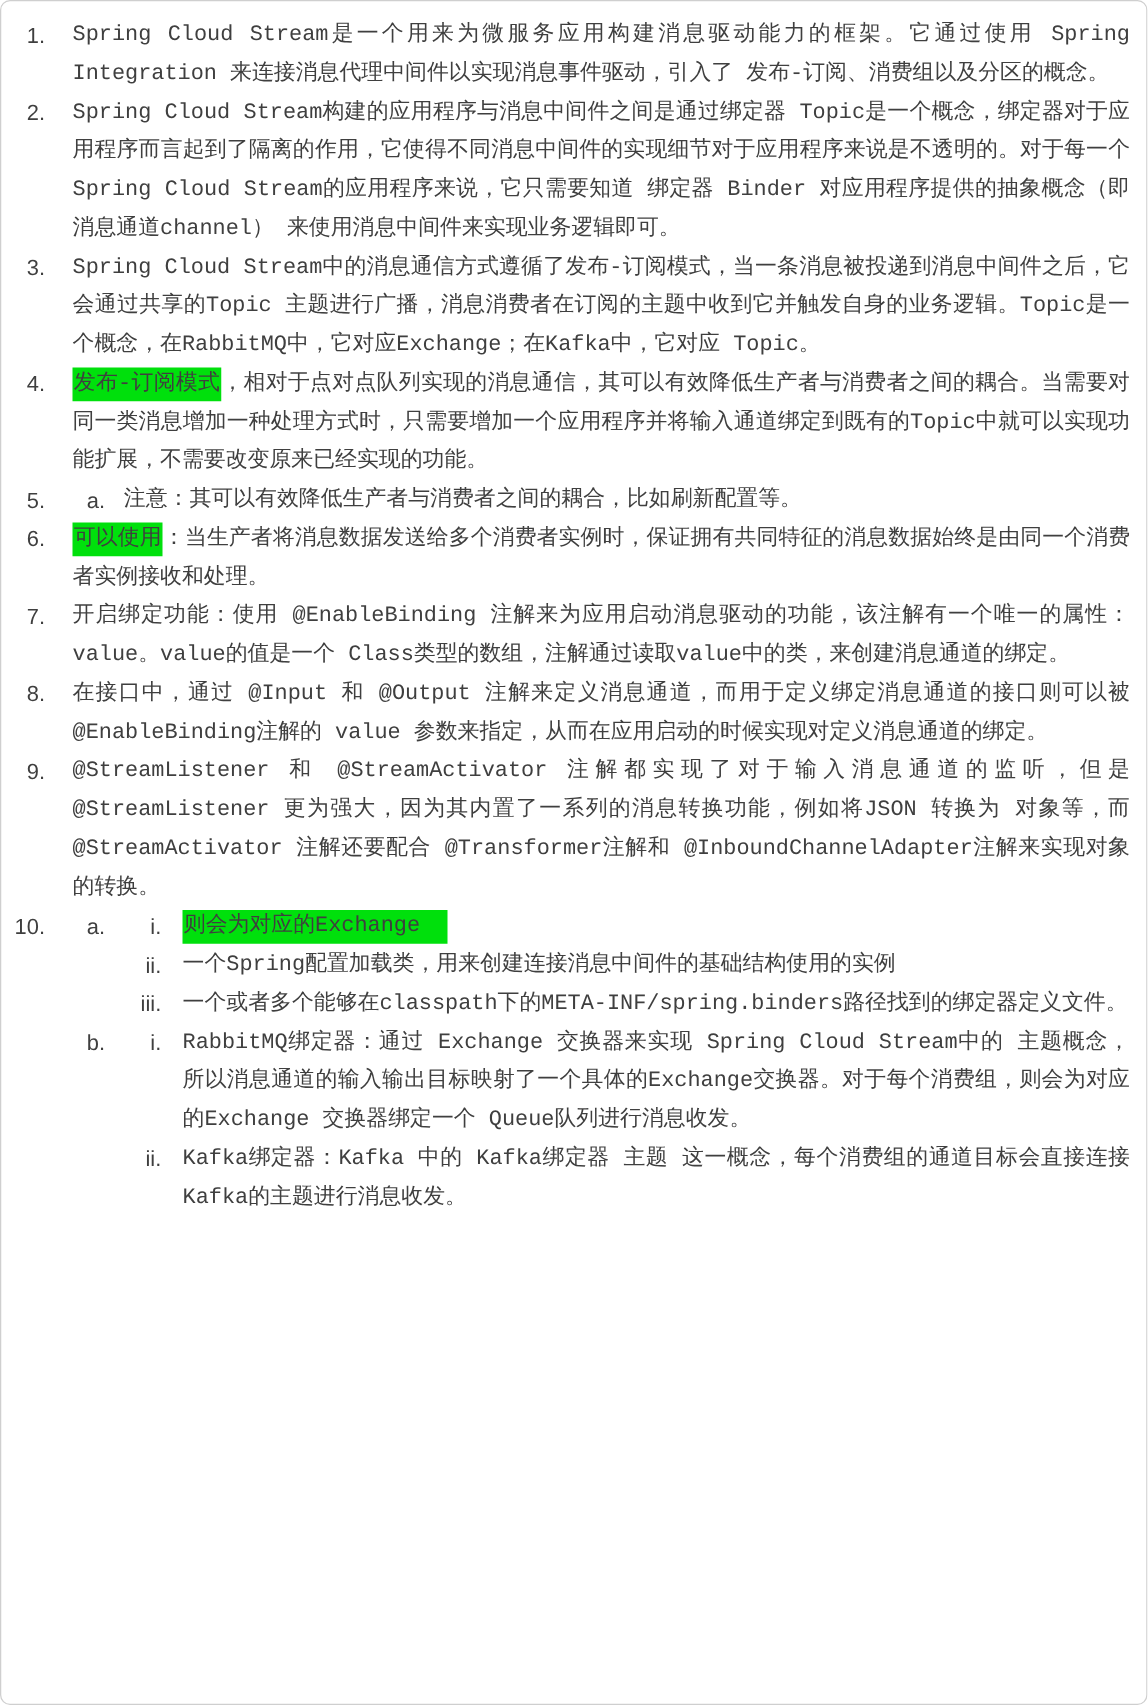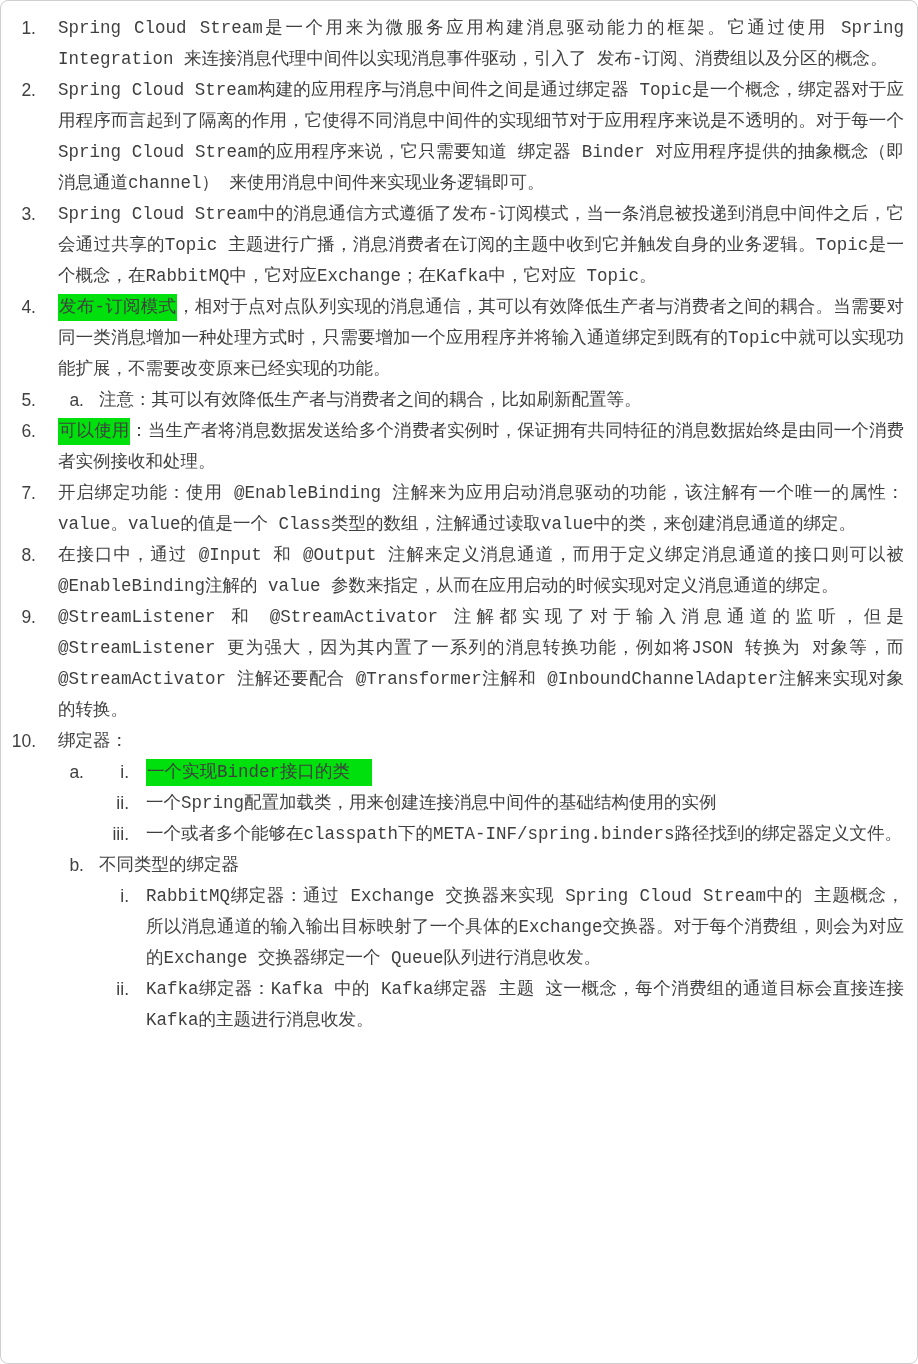--- a/index.html
+++ b/index.html
@@ -113,48 +113,46 @@
       </div>
       <div class="item lvl1">
         <span class="marker m1">9.</span>
         <div class="content">
           <p class="text"><span class="seg">@StreamListener 和 @StreamActivator 注解都实现了对于输入消息通道的监听，但是 @StreamListener 更为强大，因为其内置了一系列的消息转换功能，例如将JSON 转换为 对象等，而 @StreamActivator  注解还要配合 @Transformer注解和 @InboundChannelAdapter注解来实现对象的转换。</span></p>
         </div>
       </div>
       <div class="item lvl1">
         <span class="marker m1">10.</span>
         <div class="content">
-          <p class="text"><span class="seg">绑定器：</span></p>
           <div class="item lvl2">
             <span class="marker m2">a.</span>
             <div class="content">
               <div class="item lvl3">
                 <span class="marker m3">i.</span>
                 <div class="content">
-                  <p class="text"><span class="seg hl">一个实现Binder接口的类  </span></p>
+                  <p class="text"><span class="seg hl">则会为对应的Exchange  </span></p>
                 </div>
               </div>
               <div class="item lvl3">
                 <span class="marker m3">ii.</span>
                 <div class="content">
                   <p class="text"><span class="seg">一个Spring配置加载类，用来创建连接消息中间件的基础结构使用的实例</span></p>
                 </div>
               </div>
               <div class="item lvl3">
                 <span class="marker m3">iii.</span>
                 <div class="content">
                   <p class="text"><span class="seg">一个或者多个能够在classpath下的META-INF/spring.binders路径找到的绑定器定义文件。</span></p>
                 </div>
               </div>
             </div>
           </div>
           <div class="item lvl2">
             <span class="marker m2">b.</span>
             <div class="content">
-              <p class="text"><span class="seg">不同类型的绑定器</span></p>
               <div class="item lvl3">
                 <span class="marker m3">i.</span>
                 <div class="content">
                   <p class="text"><span class="seg">RabbitMQ绑定器：通过 Exchange 交换器来实现 Spring Cloud Stream中的 主题概念，所以消息通道的输入输出目标映射了一个具体的Exchange交换器。对于每个消费组，则会为对应的Exchange 交换器绑定一个 Queue队列进行消息收发。</span></p>
                 </div>
               </div>
               <div class="item lvl3">
                 <span class="marker m3">ii.</span>
                 <div class="content">
                   <p class="text"><span class="seg">Kafka绑定器：Kafka 中的 Kafka绑定器 主题 这一概念，每个消费组的通道目标会直接连接Kafka的主题进行消息收发。</span></p>

